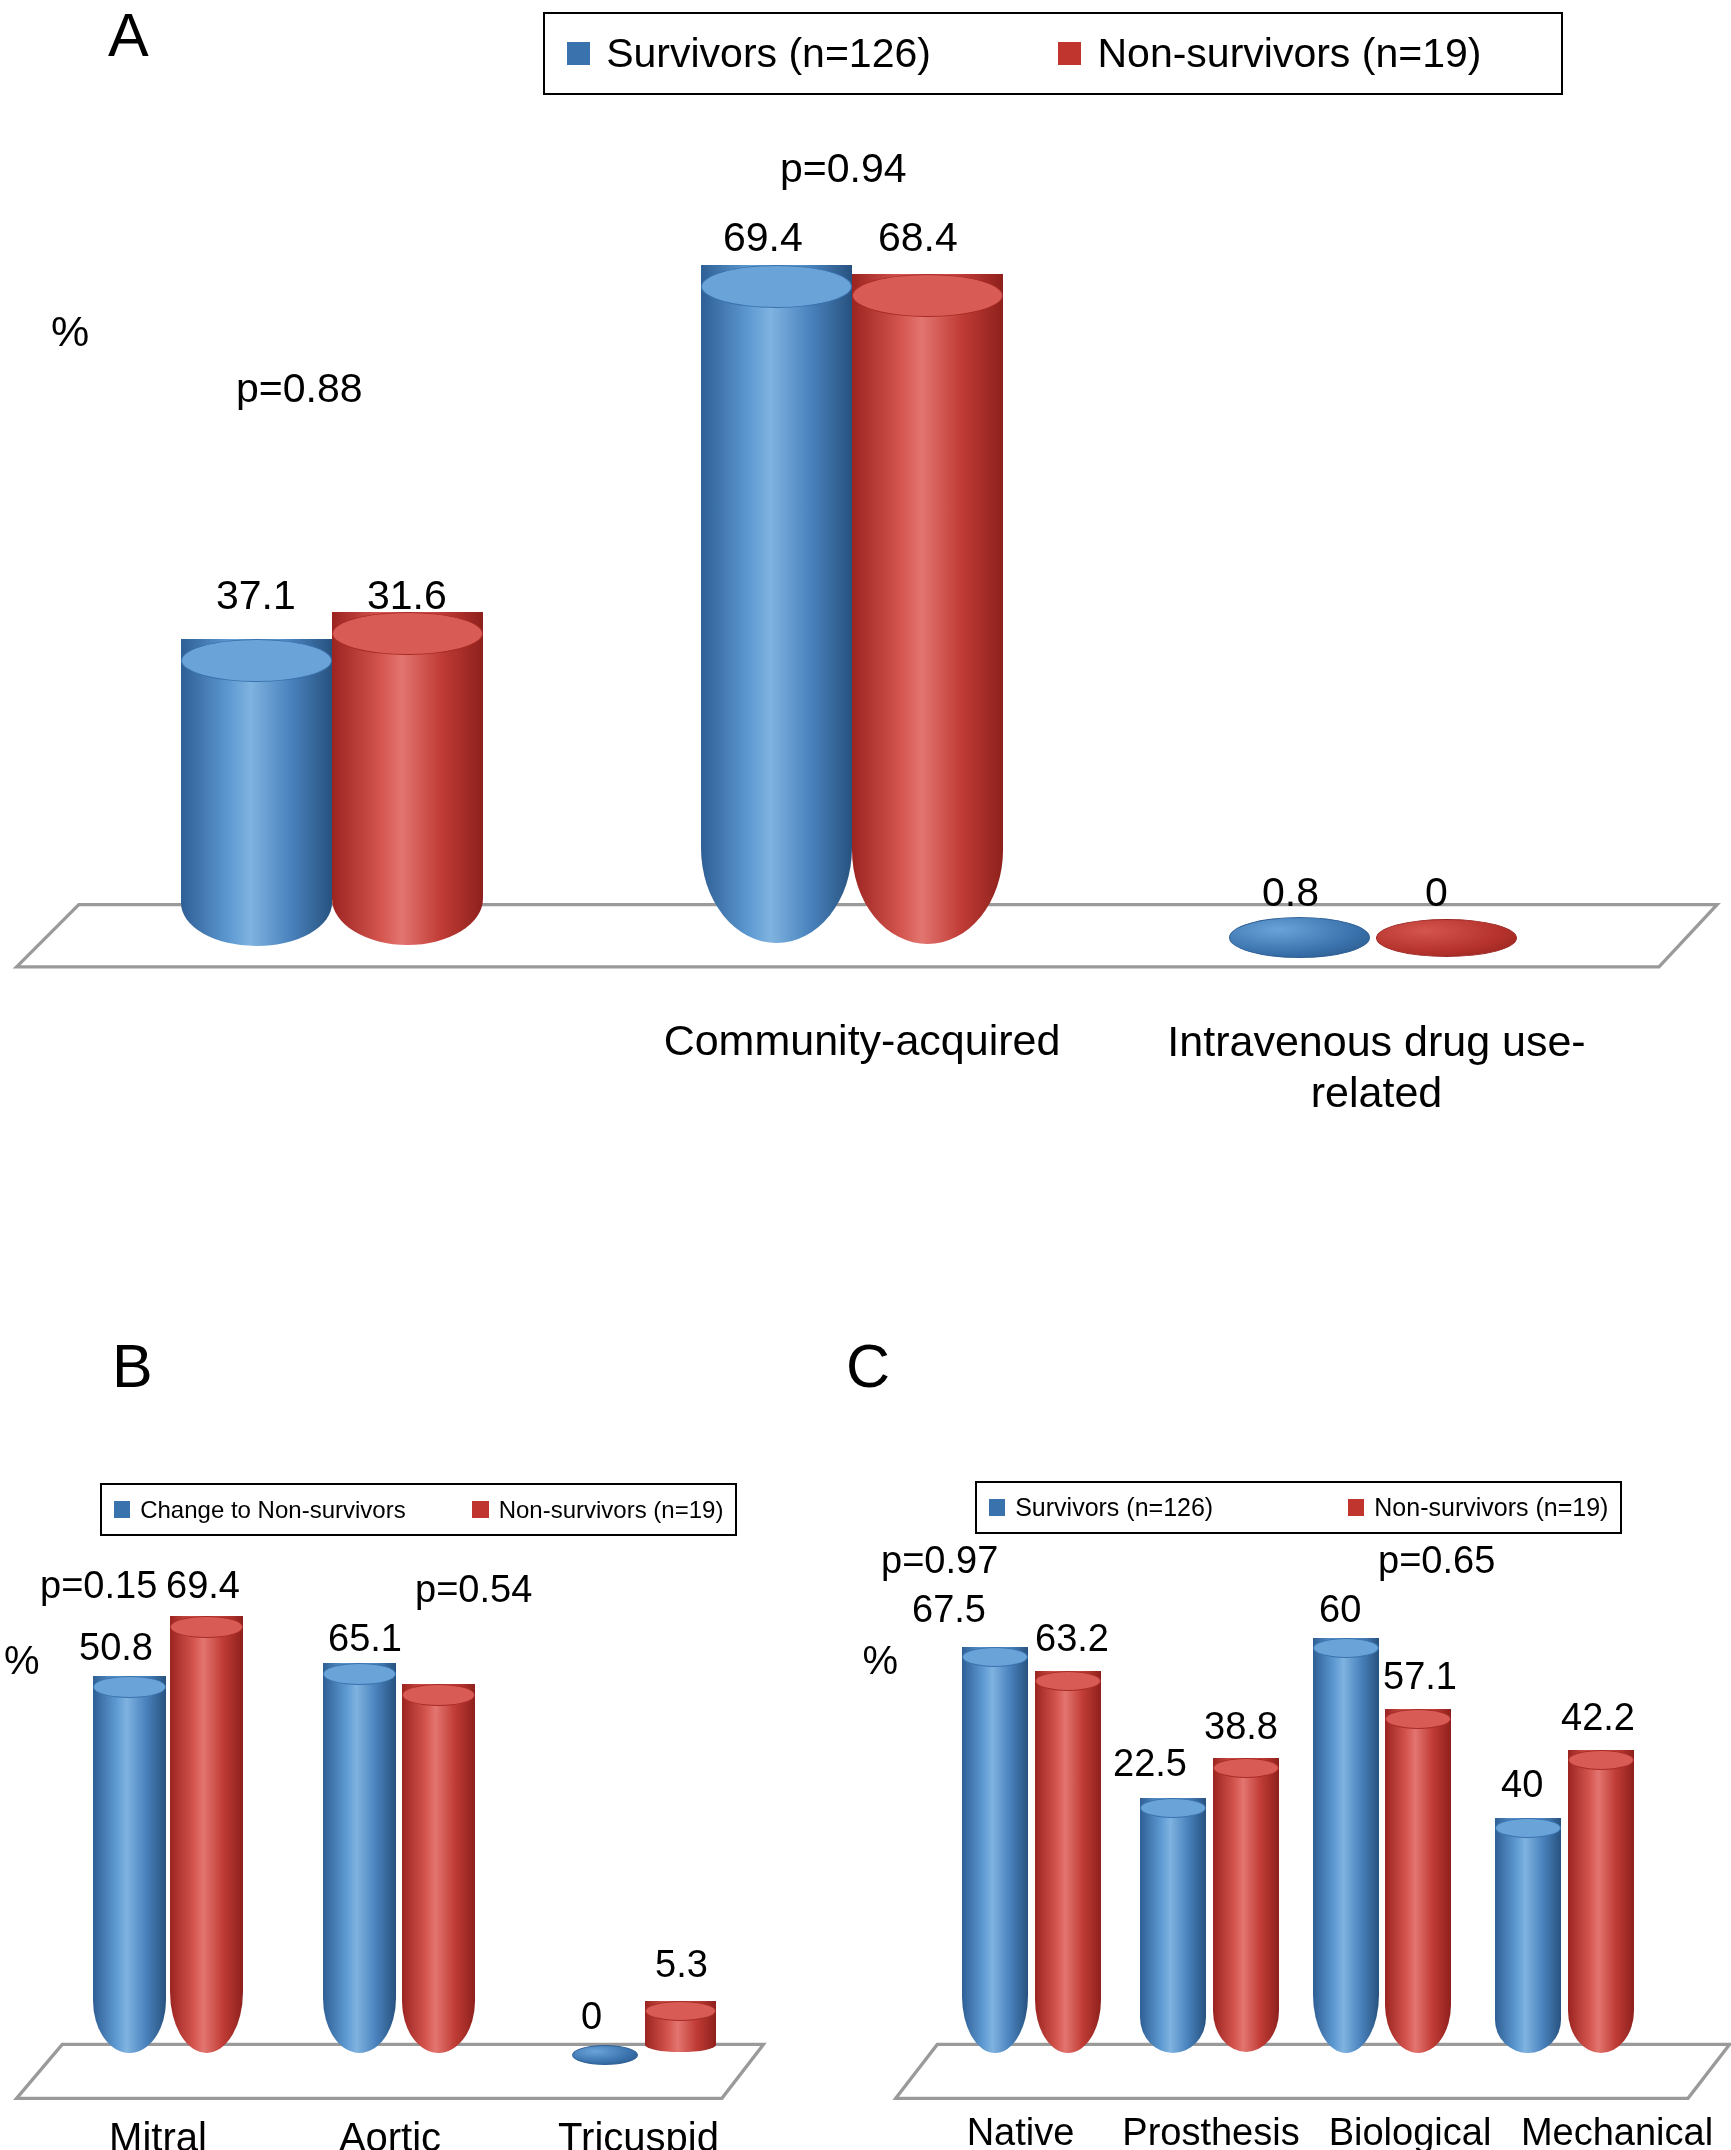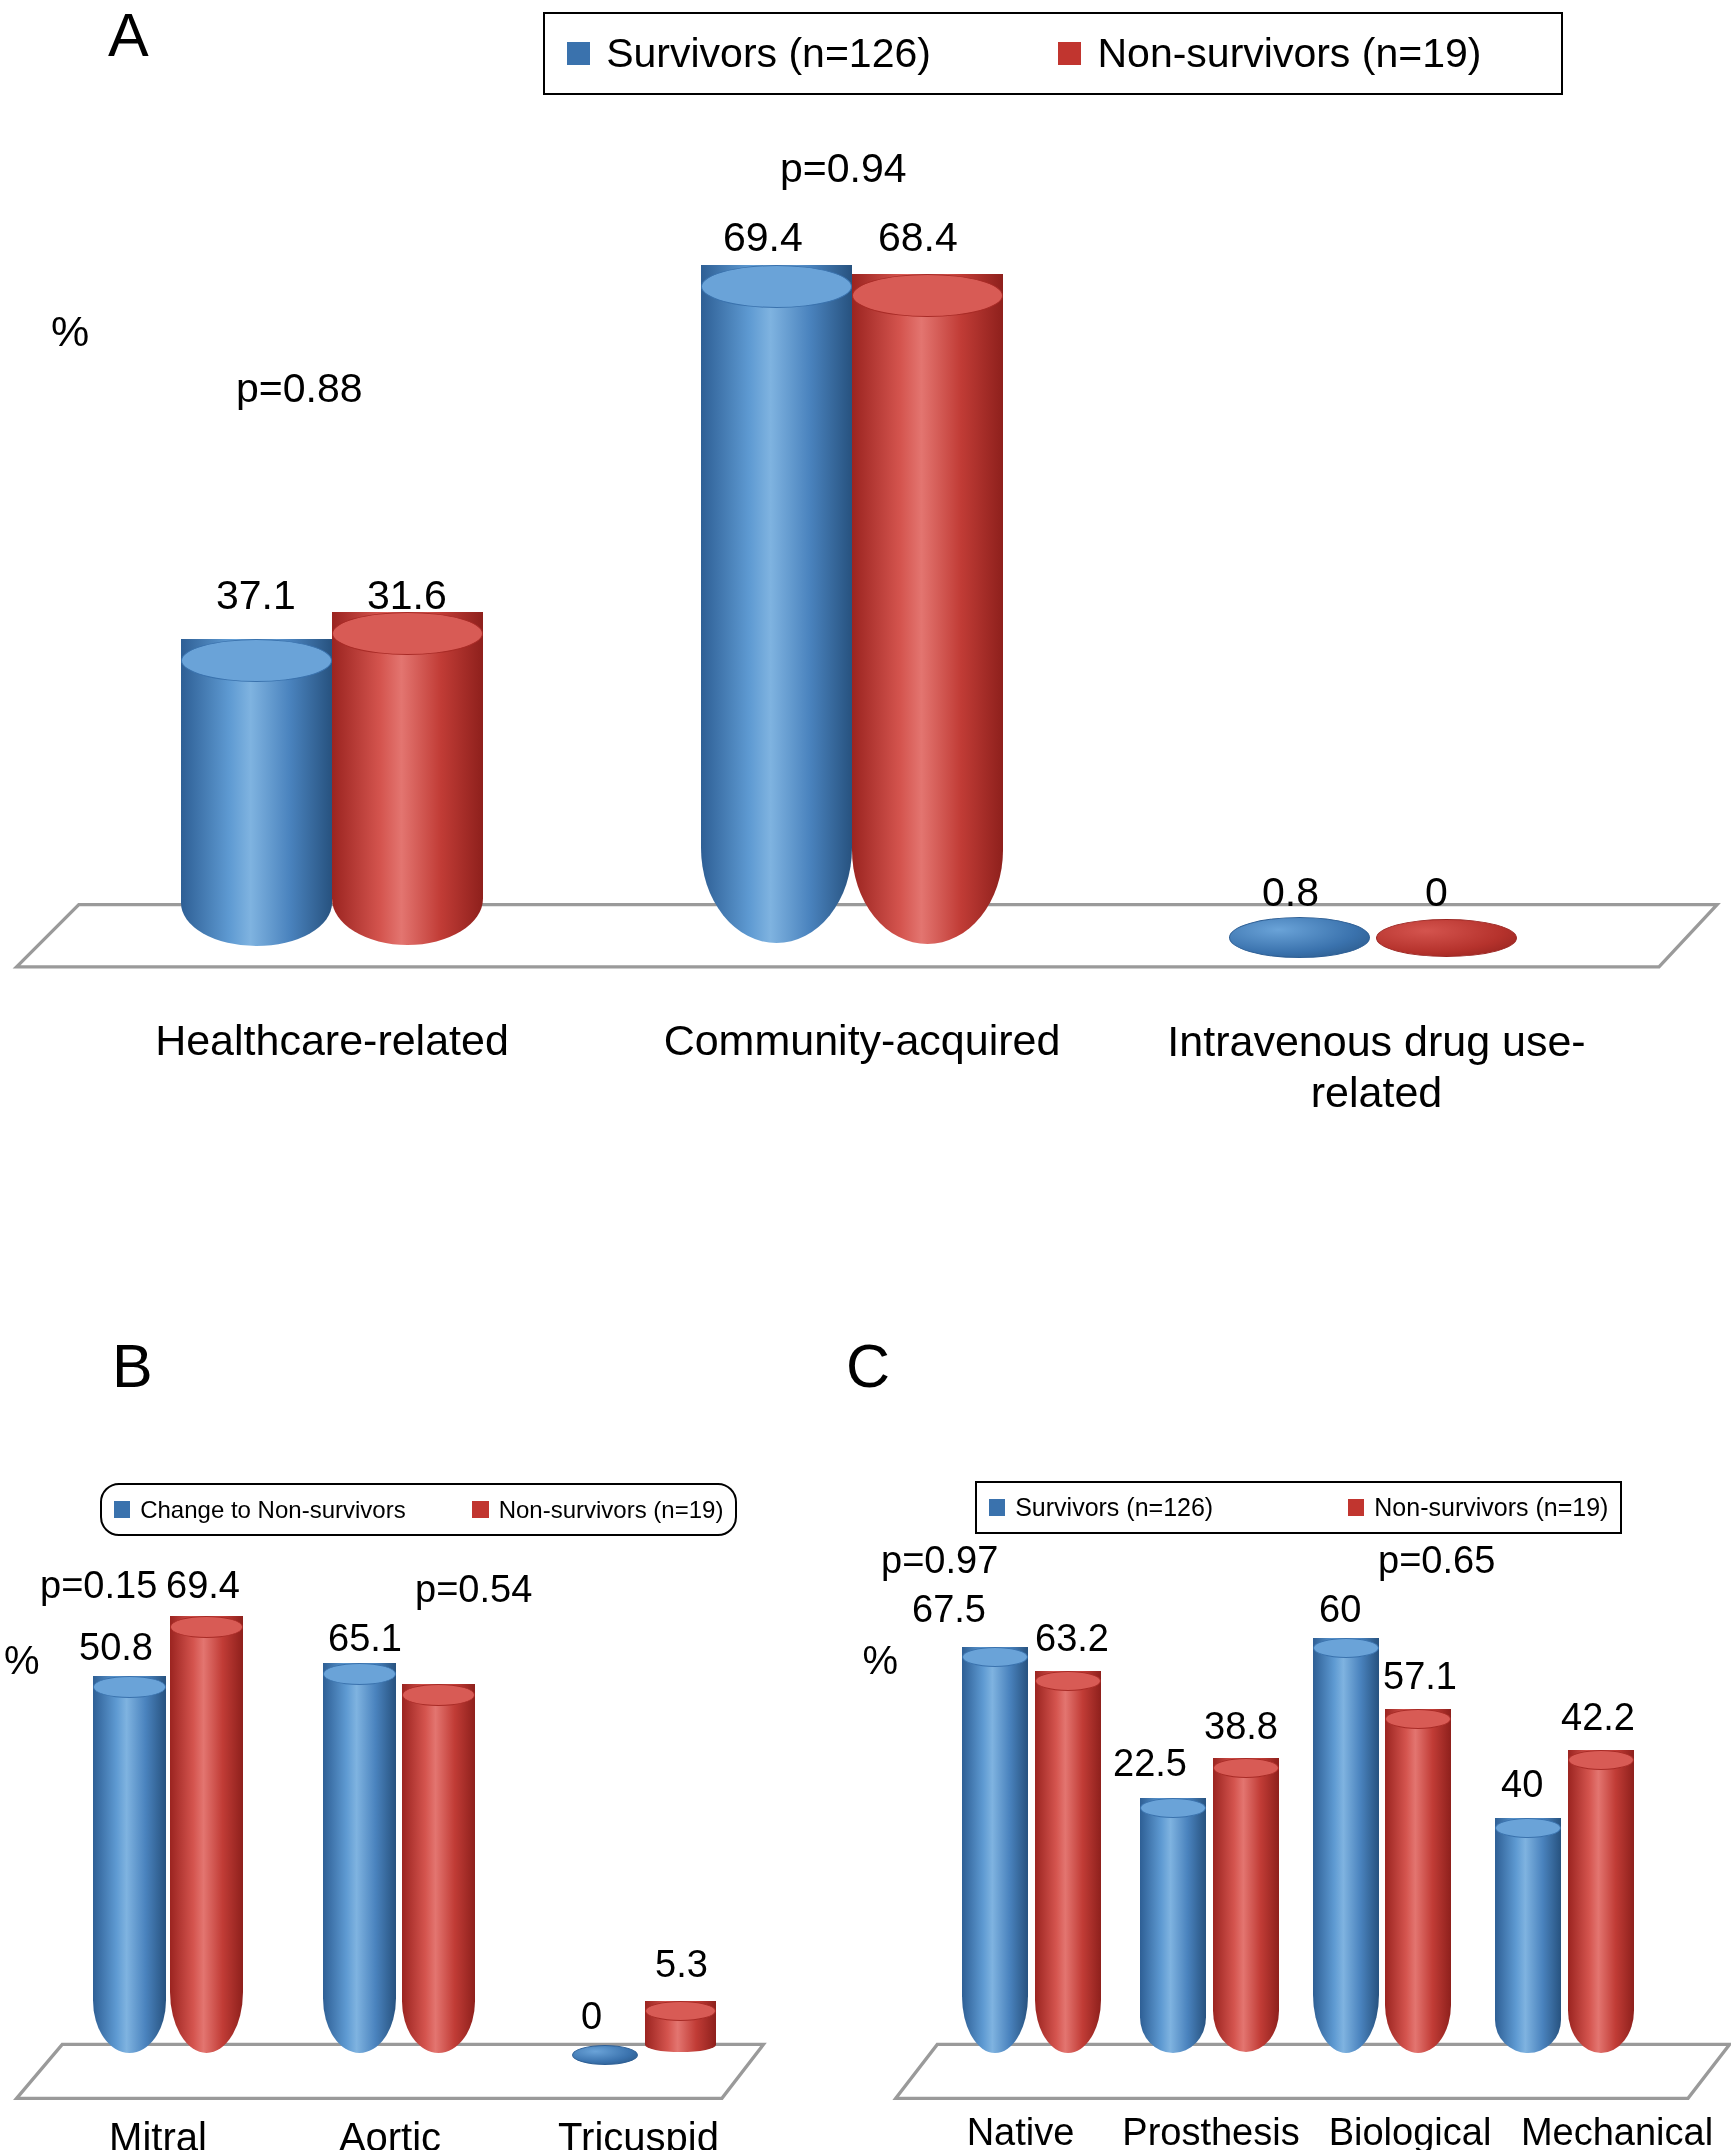--- a/index.html
+++ b/index.html
@@ -74,32 +74,31 @@
     <div class="body" style="background:linear-gradient(to right,#9b2420 0%,#d4544e 32%,#e37570 46%,#c13c36 72%,#8e201c 100%);"></div>
     <div class="top" style="height:43px;background:#d85b55;border:1.7px solid #a82b26;box-sizing:border-box;"></div>
   </div>
 
   <div class="pct" style="left:1262px;top:869px;font-size:41px;">0.8</div>
   <div style="position:absolute;left:1229px;top:917px;width:141px;height:41px;border-radius:50%;background:radial-gradient(ellipse at 35% 30%,#6aa3d8 0%,#3a72ad 60%,#27527f 100%);border:1.7px solid #2e5f95;box-sizing:border-box;"></div>
 
   <div class="pct" style="left:1425px;top:869px;font-size:41px;">0</div>
   <div style="position:absolute;left:1376px;top:919px;width:141px;height:38px;border-radius:50%;background:radial-gradient(ellipse at 35% 30%,#d4544e 0%,#b5322c 60%,#8e201c 100%);border:1.7px solid #9b2420;box-sizing:border-box;"></div>
 
-  <div class="catlabel" style="left:83px;top:1016px;width:498px;font-size:43px;">Healthcare-related</div>
   <div class="catlabel" style="left:605px;top:1016px;width:514px;font-size:43px;">Community-acquired</div>
   <div class="catlabel" style="left:1161px;top:1016px;width:431px;font-size:43px;line-height:51px;white-space:normal;">
     <span>Intravenous drug use-related</span>
   </div>
 </div>
 
 <div class="panel" style="left:0;top:1294px;width:863px;height:857px;">
 
   <div class="panel-letter" style="left:112px;top:37px;">B</div>
 
-  <div class="legend" style="left:100px;top:189px;width:637px;height:53px;padding:0 11.6px;justify-content:space-between;border-radius:19px;">
+  <div class="legend" style="left:100px;top:189px;width:637px;height:53px;padding:0 11.6px;justify-content:space-between;">
     <div class="entry">
       <span class="swatch" style="width:16.6px;height:16.6px;background:#3a72ad;margin-right:10px;"></span>
       <span class="lbl" style="font-size:24px;">Change to Non-survivors</span>
     </div>
     <div class="entry">
       <span class="swatch" style="width:16.6px;height:16.6px;background:#c1352f;margin-right:10px;"></span>
       <span class="lbl" style="font-size:24px;">Non-survivors (n=19)</span>
     </div>
   </div>
 

